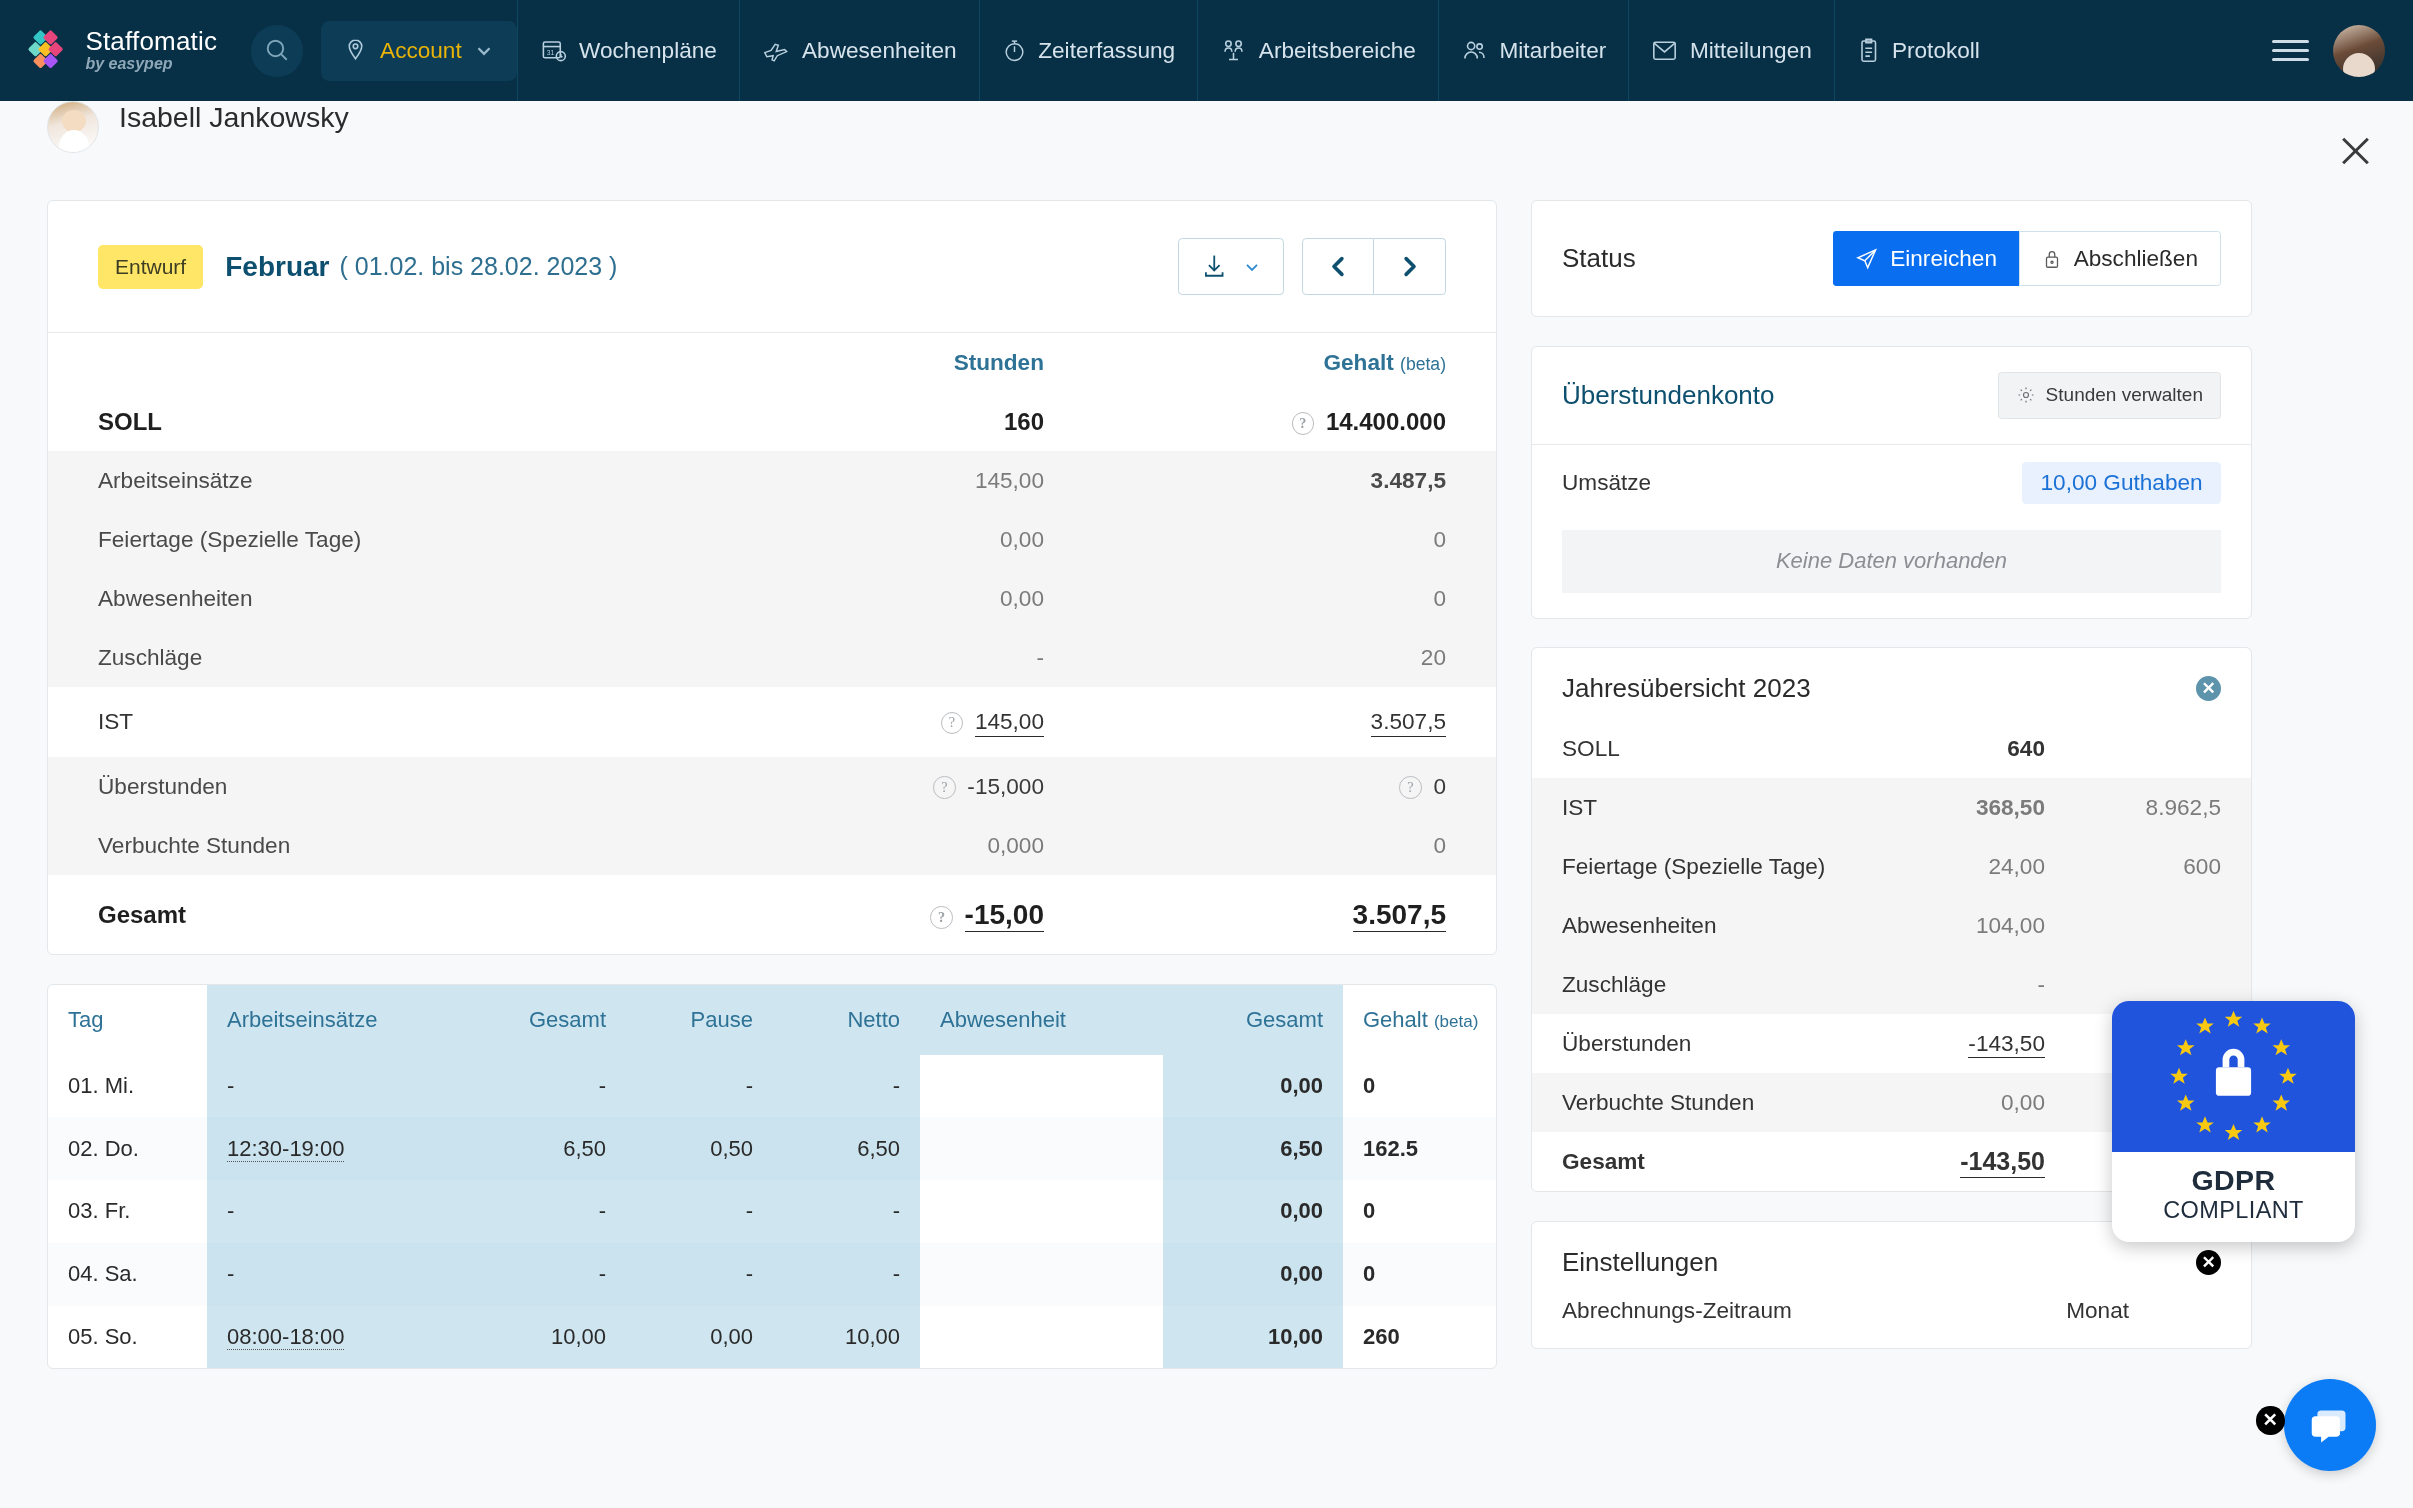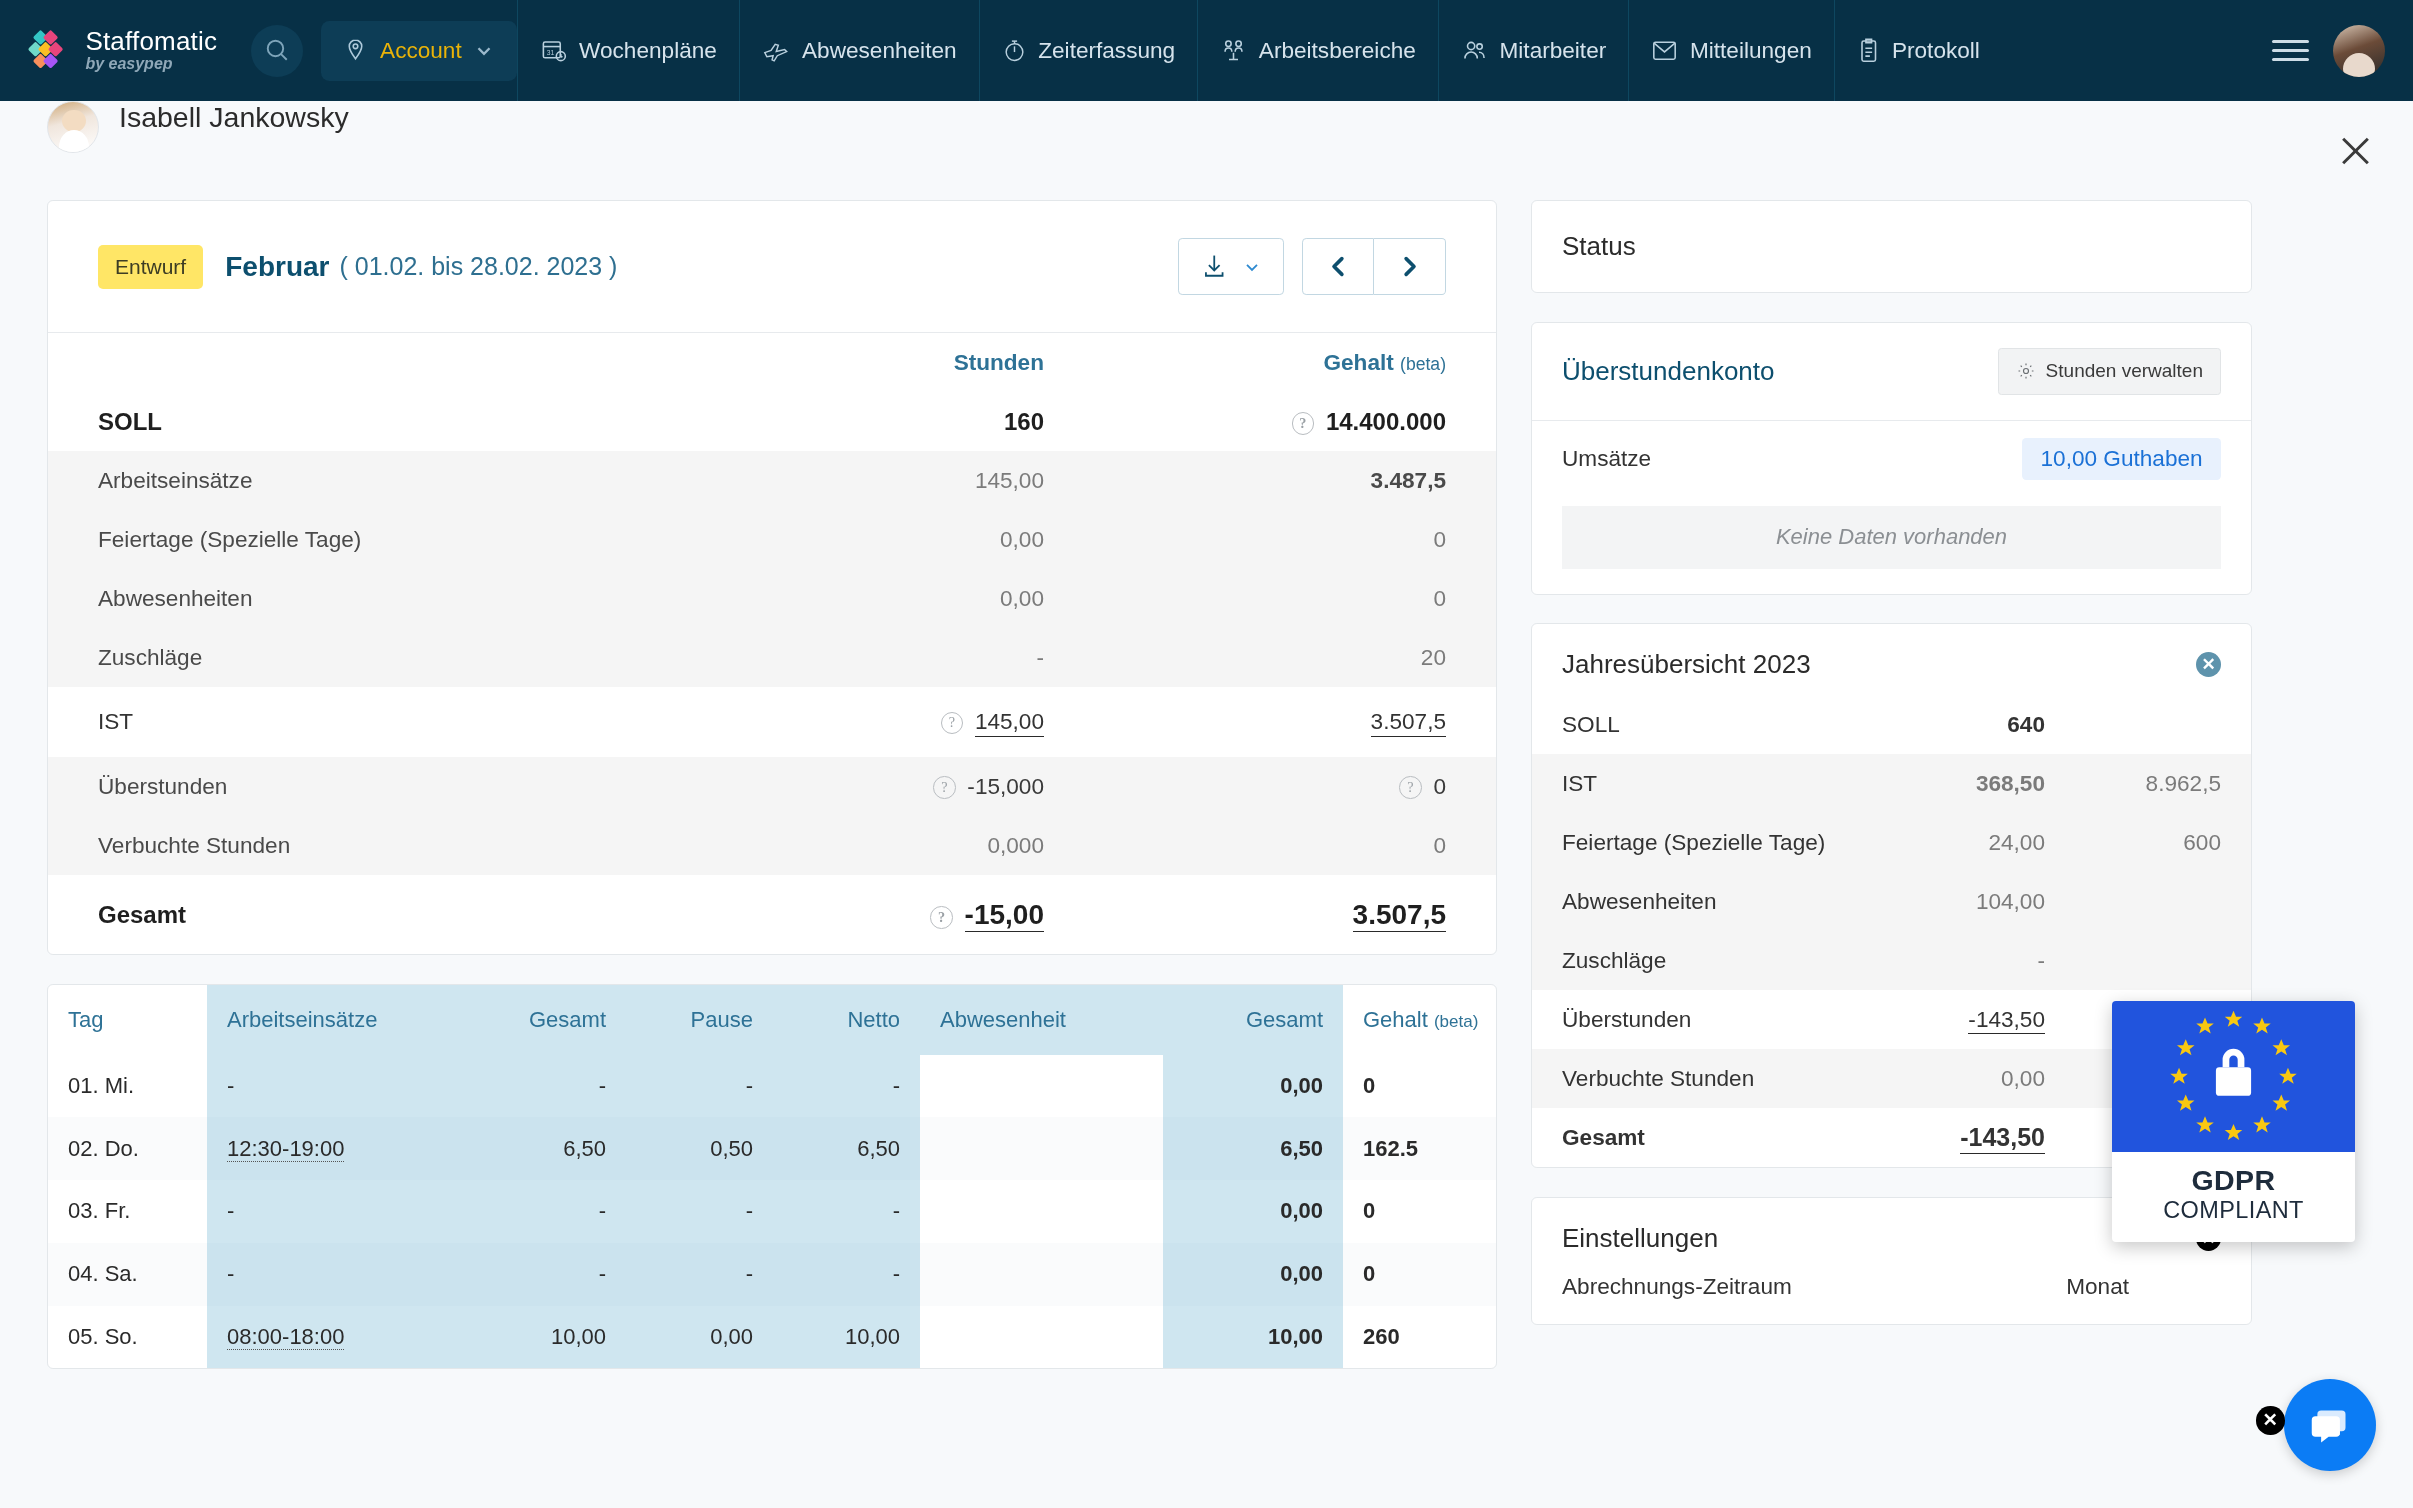--- a/index.html
+++ b/index.html
@@ -189,21 +189,21 @@
   table.year .r { text-align: right; white-space: nowrap; }
   .close-dot {
     width: 25px; height: 25px; border-radius: 50%; background: #5e93ac;
     color: #fff; display: flex; align-items: center; justify-content: center;
     font-size: 17px; cursor: pointer; margin-left: auto; font-weight: bold;
   }
   .close-dot.black { background: #000; }
 
   
   .gdpr {
-    position: absolute; width: 243px; border-radius: 4px; overflow: hidden;
+    position: absolute; width: 243px; border-radius: 17px; overflow: hidden;
     background: #fff; box-shadow: 0 5px 18.4px rgba(0,0,0,.22);
   }
   .gdpr-top { background: #2154dd; height: 151px; position: relative; }
   .gdpr-bot { padding: 11.7px 0 18.4px; text-align: center; color: #1e2c3c; }
   .gdpr-l1 { font-size: 28.5px; font-weight: bold; letter-spacing: 0.4px; }
   .gdpr-l2 { font-size: 23.5px; letter-spacing: 0.4px; }
   .chat-fab {
     position: absolute; width: 92px; height: 92px; border-radius: 50%;
     background: #0b7cf5; display: flex; align-items: center; justify-content: center;
     cursor: pointer; box-shadow: 0 3.4px 11.7px rgba(0,0,0,.18);
@@ -530,20 +530,37 @@
         </tbody>
       </table>
     </div>
   </div>
 
   <div class="col-side">
 
     <div class="card">
       <div class="side-head" style="border:0; padding:30px">
         <span class="side-title-dark">Status</span>
+        <div style="margin-left:auto; display:flex">
+          <button class="btn-blue">
+            <svg width="23.5" height="23.5" viewBox="0 0 24 24" fill="none" stroke="#fff" stroke-width="1.5">
+              <path d="M21 3L3 11l7 3 3 7 8-18z"></path>
+                <path d="M10 14l11-11"></path>
+            </svg>
+            <span>Einreichen</span>
+          </button>
+          <button class="btn-ghost">
+            <svg width="20" height="22" viewBox="0 0 20 24" fill="none" stroke="#5a5a5a" stroke-width="1.4">
+              <rect x="4" y="10" width="12" height="11" rx="1.5"></rect>
+                <path d="M7 10V7a3 3 0 016 0v3"></path>
+              <circle cx="10" cy="15.5" r="1.2"></circle>
+            </svg>
+            <span>Abschließen</span>
+          </button>
+        </div>
       </div>
     </div>
 
     <div class="card">
       <div class="side-head">
         <span class="side-title">Überstundenkonto</span>
         <button class="btn-grey" style="margin-left:auto">
           <svg width="20" height="20" viewBox="0 0 24 24" fill="none" stroke="#6b6f73" stroke-width="1.4">
             <circle cx="12" cy="12" r="3"></circle>
             <path d="M12 3v2M12 19v2M3 12h2M19 12h2M5.6 5.6l1.4 1.4M17 17l1.4 1.4M18.4 5.6L17 7M7 17l-1.4 1.4"></path>

